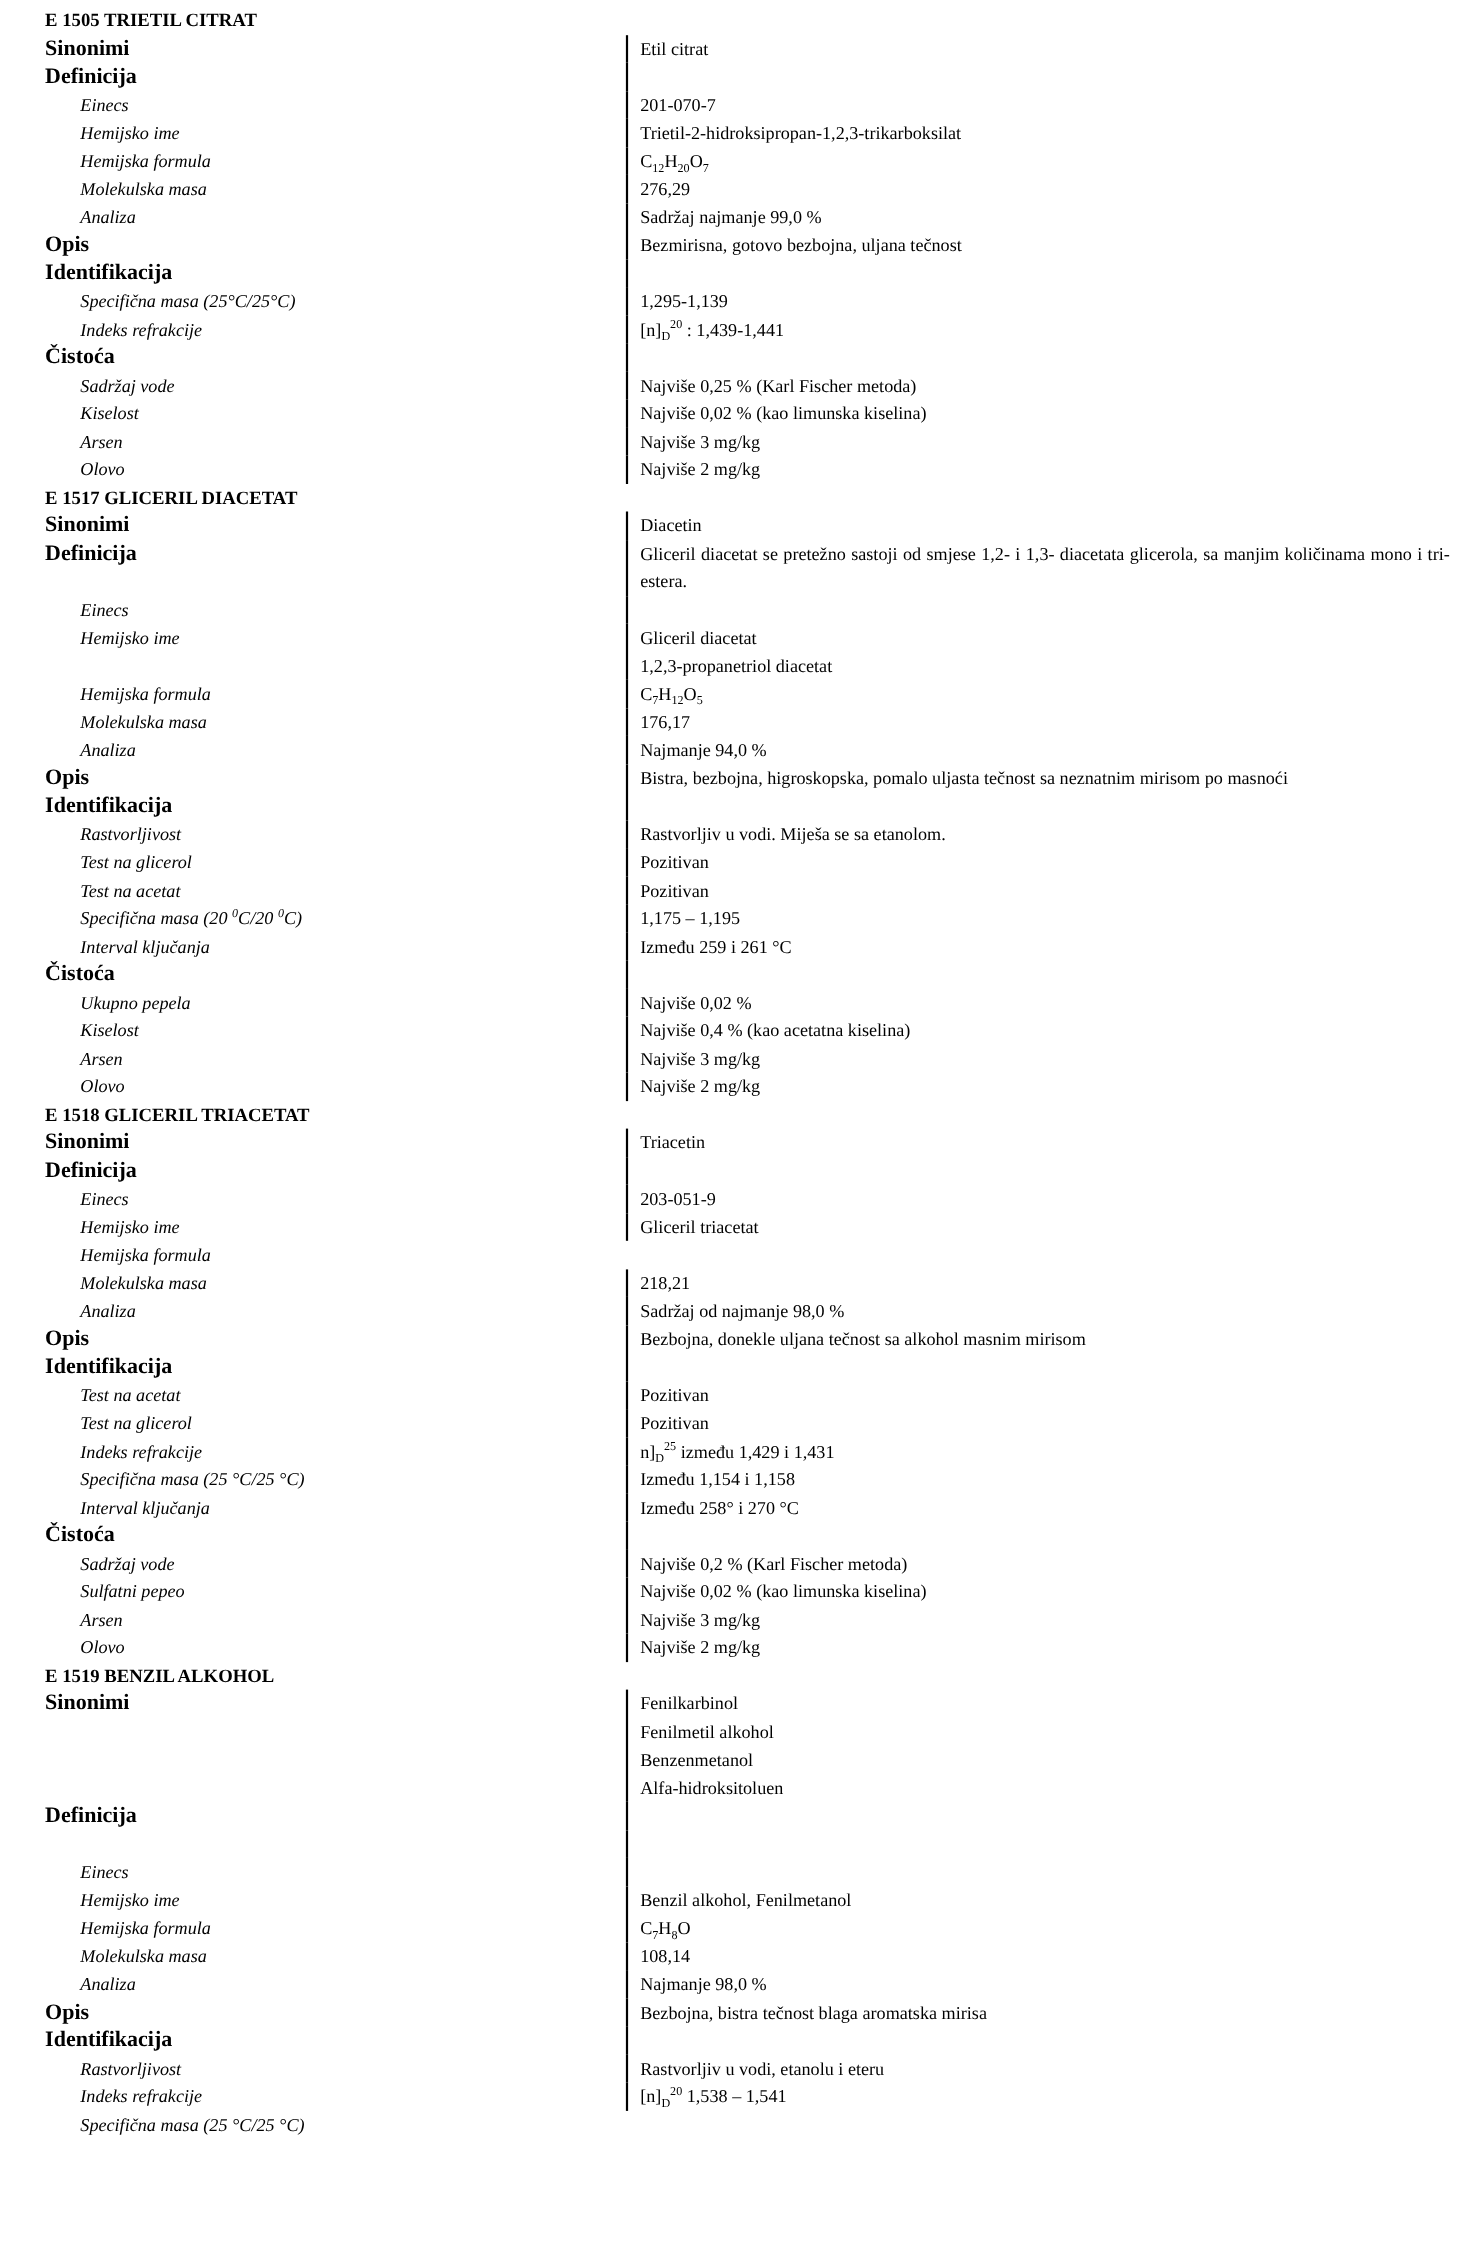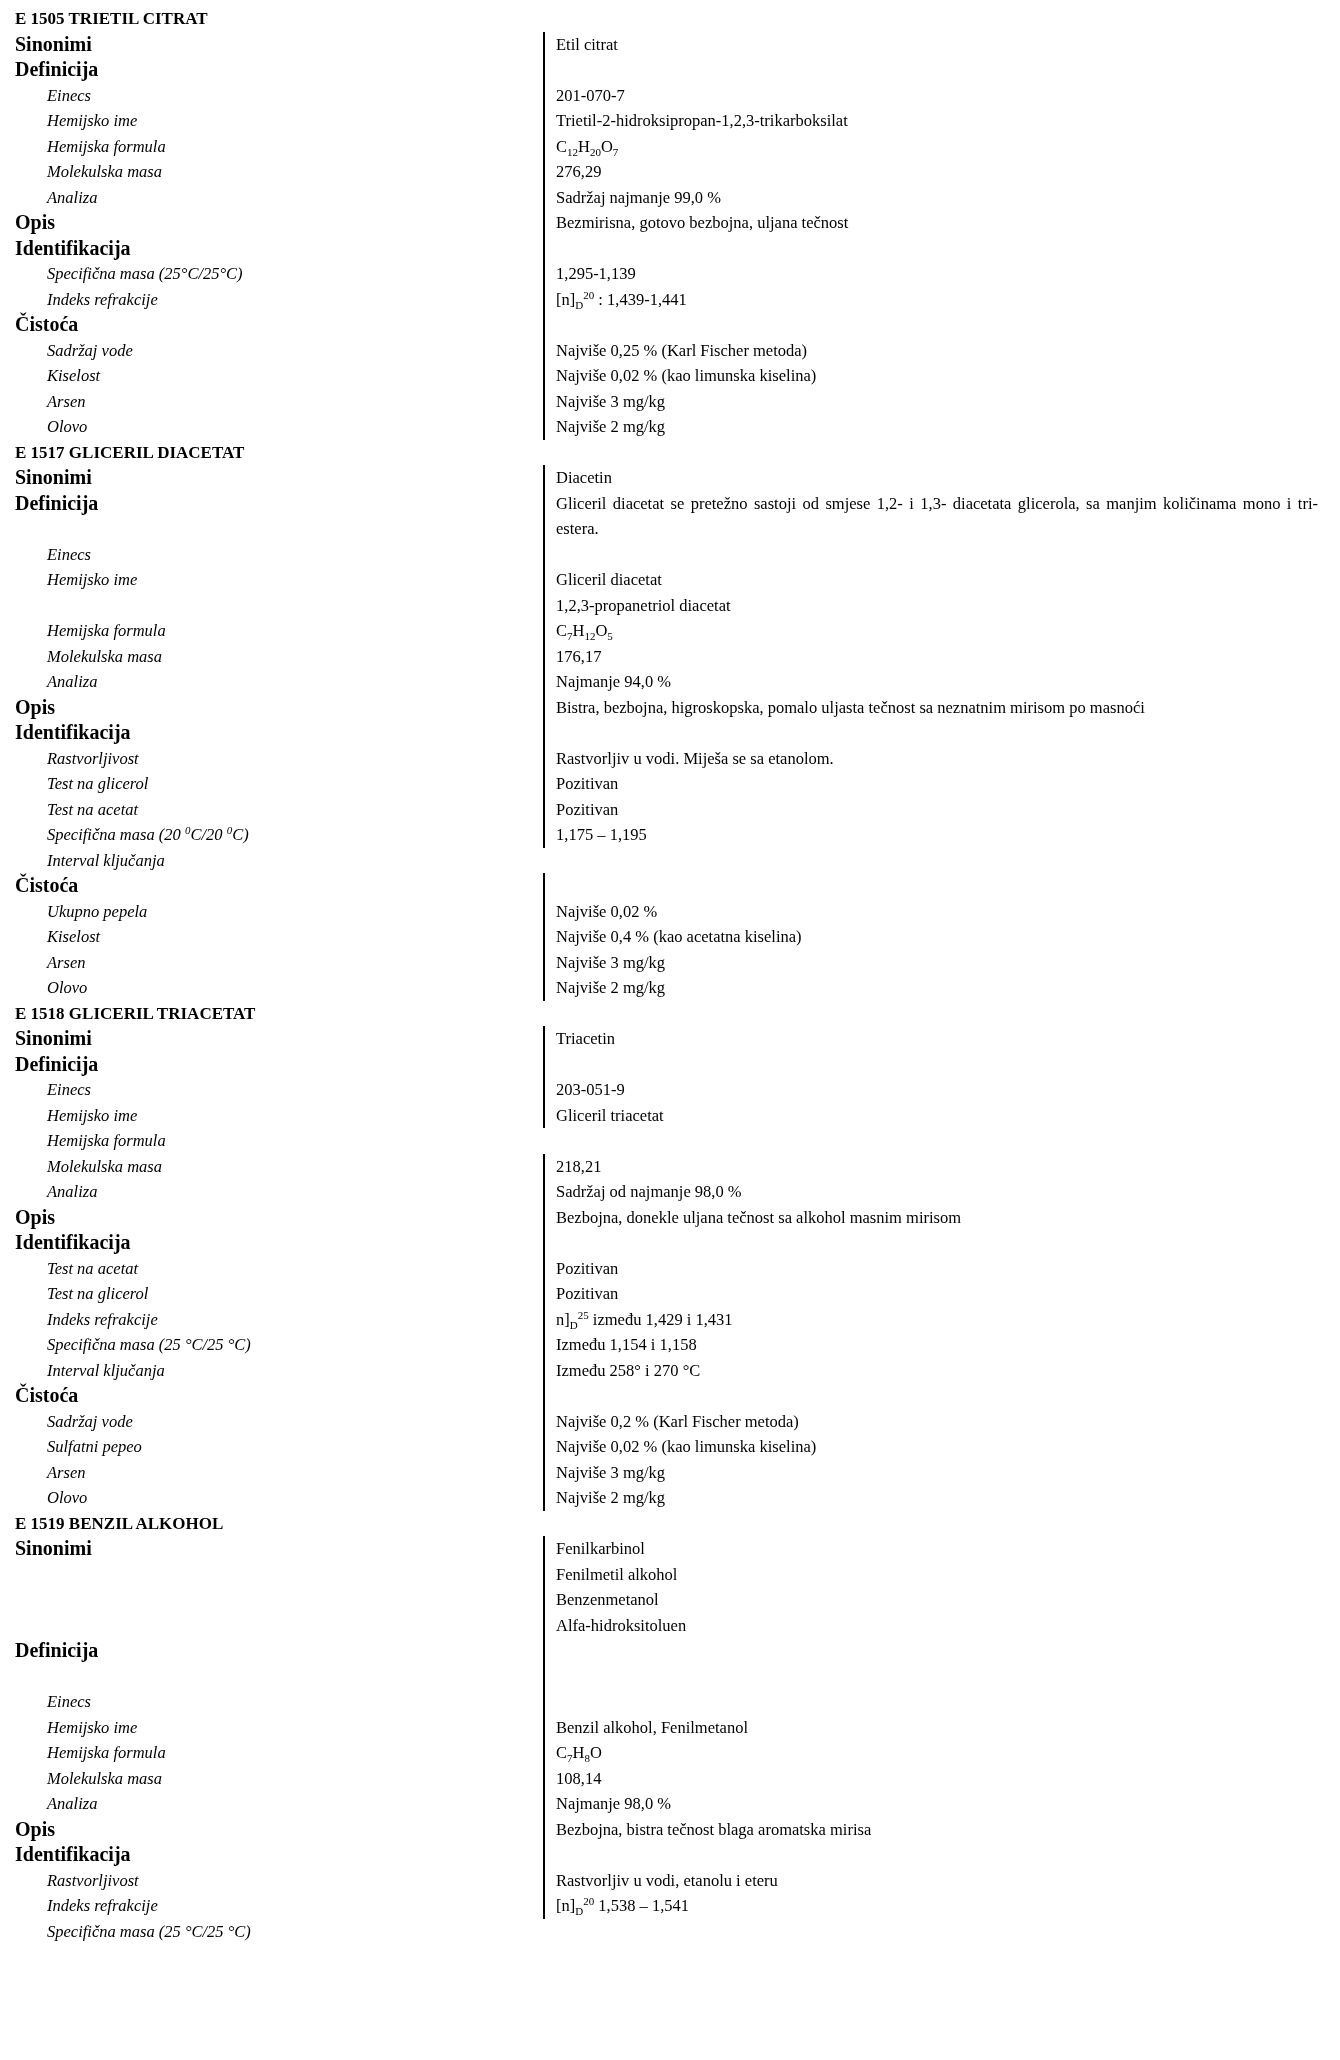--- a/index.html
+++ b/index.html
@@ -1,21 +1,21 @@
 <!DOCTYPE html>
 <html><head>
 <meta charset="utf-8">
 <style>
   html, body { margin: 0; padding: 0; background: #ffffff; }
   body {
     width: 1340px; height: 2060px; overflow: hidden;
     font-family: "Liberation Serif", serif;
     font-size: 16.5px; color: #000;
   }
-  #doc { padding: 6px 20px 0 15px; }
+  #doc { padding: 6px 20px 0 41px; }
   .title {
     font-weight: bold; font-size: 17px;
     line-height: 25.5px; min-height: 25.5px;
   }
   .row { display: flex; align-items: stretch; }
   .label {
     flex: 0 0 528px; width: 528px; box-sizing: border-box;
     line-height: 25.5px; min-height: 25.5px;
   }
   .label.header { font-weight: bold; font-size: 20px; }
@@ -153,20 +153,21 @@
           <div class="row">
             <div class="label sub">Test na acetat</div>
             <div class="value">Pozitivan</div>
           </div>
           <div class="row">
             <div class="label sub">Specifična masa (20 <sup>0</sup>C/20 <sup>0</sup>C)</div>
             <div class="value">1,175 – 1,195</div>
           </div>
           <div class="row">
             <div class="label sub">Interval ključanja</div>
+            <div class="value">Između 259 i 261 °C</div>
           </div>
           <div class="row">
             <div class="label header">Čistoća</div>
             <div class="value"></div>
           </div>
           <div class="row">
             <div class="label sub">Ukupno pepela</div>
             <div class="value">Najviše 0,02 %</div>
           </div>
           <div class="row">

